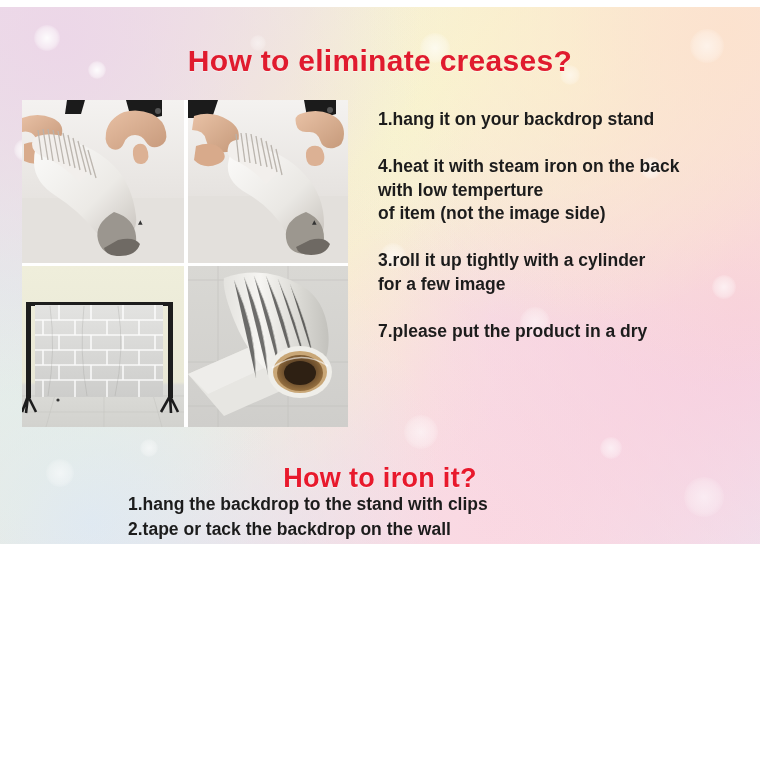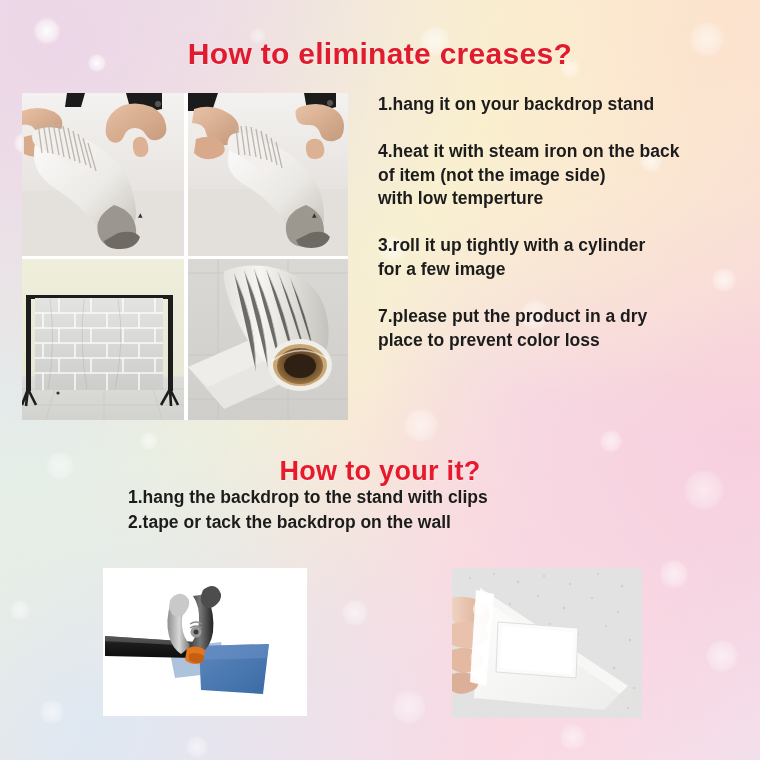--- a/index.html
+++ b/index.html
@@ -9,32 +9,33 @@
   body {
     width: 760px;
     height: 760px;
     overflow: hidden;
     font-family: "Liberation Sans", sans-serif;
   }
 
   #page {
     position: relative;
     width: 760px;
-    height: 760px;
+    height: 537px;
     overflow: hidden;
     background:
       radial-gradient(circle at 8% 6%, rgba(236,214,232,0.95) 0%, rgba(236,214,232,0) 42%),
       radial-gradient(circle at 96% 4%, rgba(252,226,206,0.95) 0%, rgba(252,226,206,0) 40%),
       radial-gradient(circle at 74% 10%, rgba(250,248,208,0.9) 0%, rgba(250,248,208,0) 36%),
       radial-gradient(circle at 2% 52%, rgba(226,238,236,0.9) 0%, rgba(226,238,236,0) 38%),
       radial-gradient(circle at 98% 56%, rgba(247,206,222,0.95) 0%, rgba(247,206,222,0) 44%),
       radial-gradient(circle at 12% 96%, rgba(222,232,244,0.95) 0%, rgba(222,232,244,0) 42%),
       radial-gradient(circle at 64% 96%, rgba(250,216,226,0.95) 0%, rgba(250,216,226,0) 44%),
       radial-gradient(circle at 38% 66%, rgba(250,240,206,0.75) 0%, rgba(250,240,206,0) 36%),
       linear-gradient(135deg, #eedfe9 0%, #f2ecdc 22%, #f7f2cf 40%, #f6e0e4 62%, #f8dfe8 80%, #eee6f2 100%);
+    margin-top: 7px;
   }
 
   
   #bokeh {
     position: absolute;
     inset: 0;
     pointer-events: none;
   }
   .bk {
     position: absolute;
@@ -61,21 +62,21 @@
     top: 456px;
     font-size: 27px;
     color: #e8192c;
     text-shadow: 0 1px 0 rgba(255,255,255,0.5);
   }
 
   
   #steps {
     position: absolute;
     left: 378px;
-    top: 93px;
+    top: 101px;
     width: 378px;
   }
   .step {
     font-size: 17.5px;
     font-weight: bold;
     color: #1c1c1c;
     line-height: 1.36;
     margin-bottom: 23px;
   }
   .step .line { display: block; }
@@ -394,34 +395,33 @@
       </svg>
     </div>
   </div>
 
   <div id="steps">
     <div class="step">
       <span class="line">1.hang it on your backdrop stand</span>
     </div>
     <div class="step">
       <span class="line">4.heat it with steam iron on the back</span>
+      <span class="line">with low temperture</span>
       <span class="line">of item (not the image side)</span>
-      <span class="line">with low temperture</span>
     </div>
     <div class="step">
       <span class="line">3.roll it up tightly with a cylinder</span>
       <span class="line">for a few image</span>
     </div>
     <div class="step">
       <span class="line">7.please put the product in a dry</span>
-      <span class="line">place to prevent color loss</span>
     </div>
   </div>
 
-  <div class="heading" id="h-hang">How to your it?</div>
+  <div class="heading" id="h-hang">How to iron it?</div>
 
   <div id="hang-list">
     <div class="hang-item">1.hang the backdrop to the stand with clips</div>
     <div class="hang-item">2.tape or tack the backdrop on the wall</div>
   </div>
 
   <div id="photo-clamp">
     <svg class="ph" viewBox="0 0 204 148" preserveAspectRatio="none">
       <defs>
         <linearGradient id="bar" x1="0" y1="0" x2="0" y2="1">

